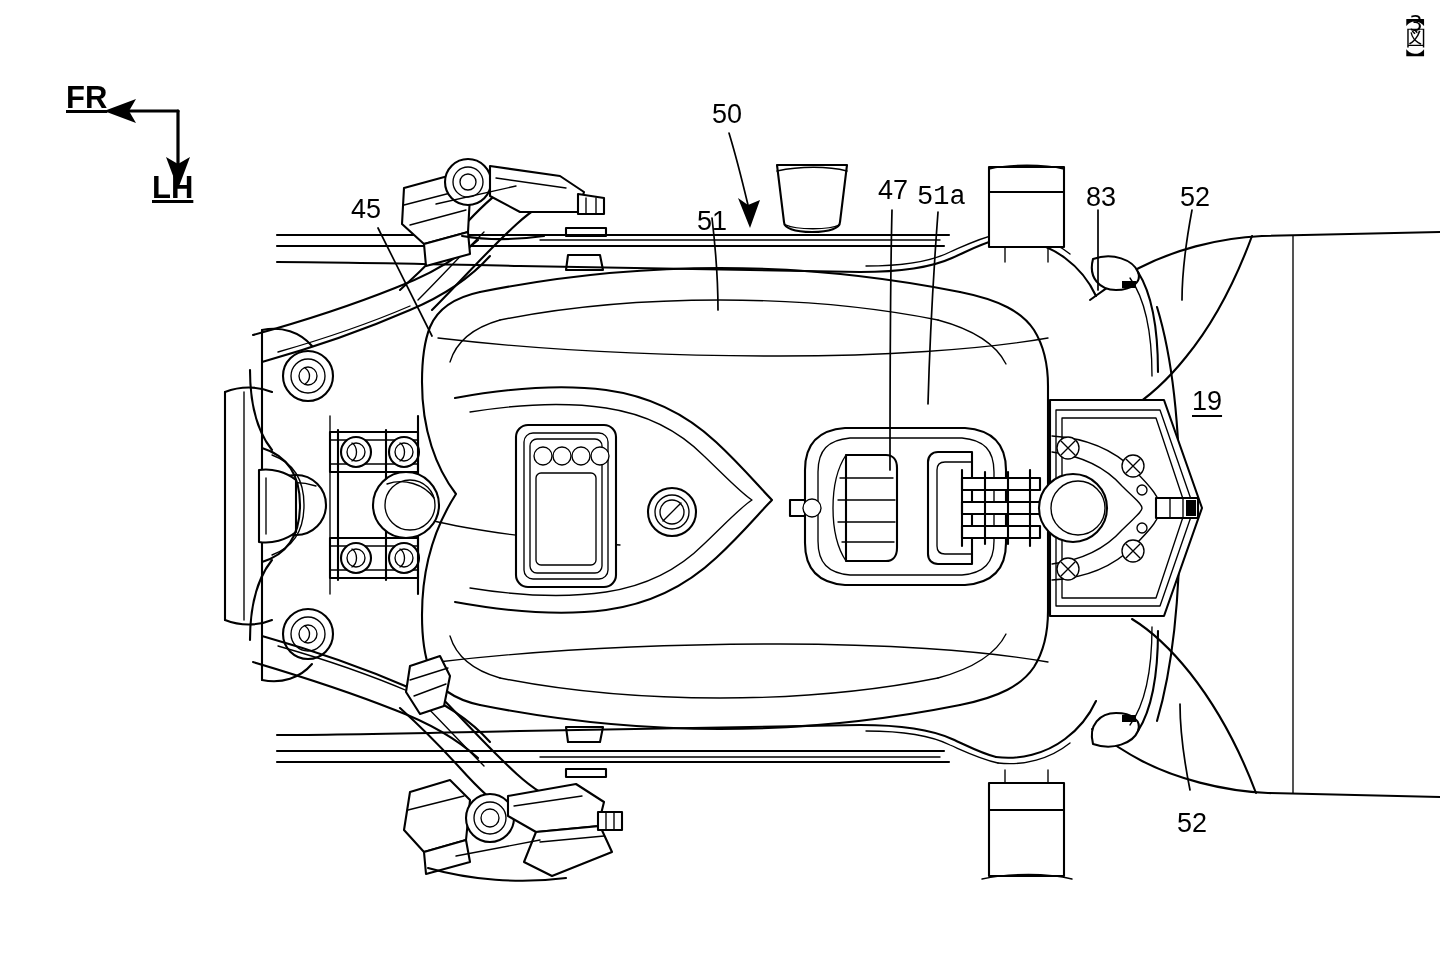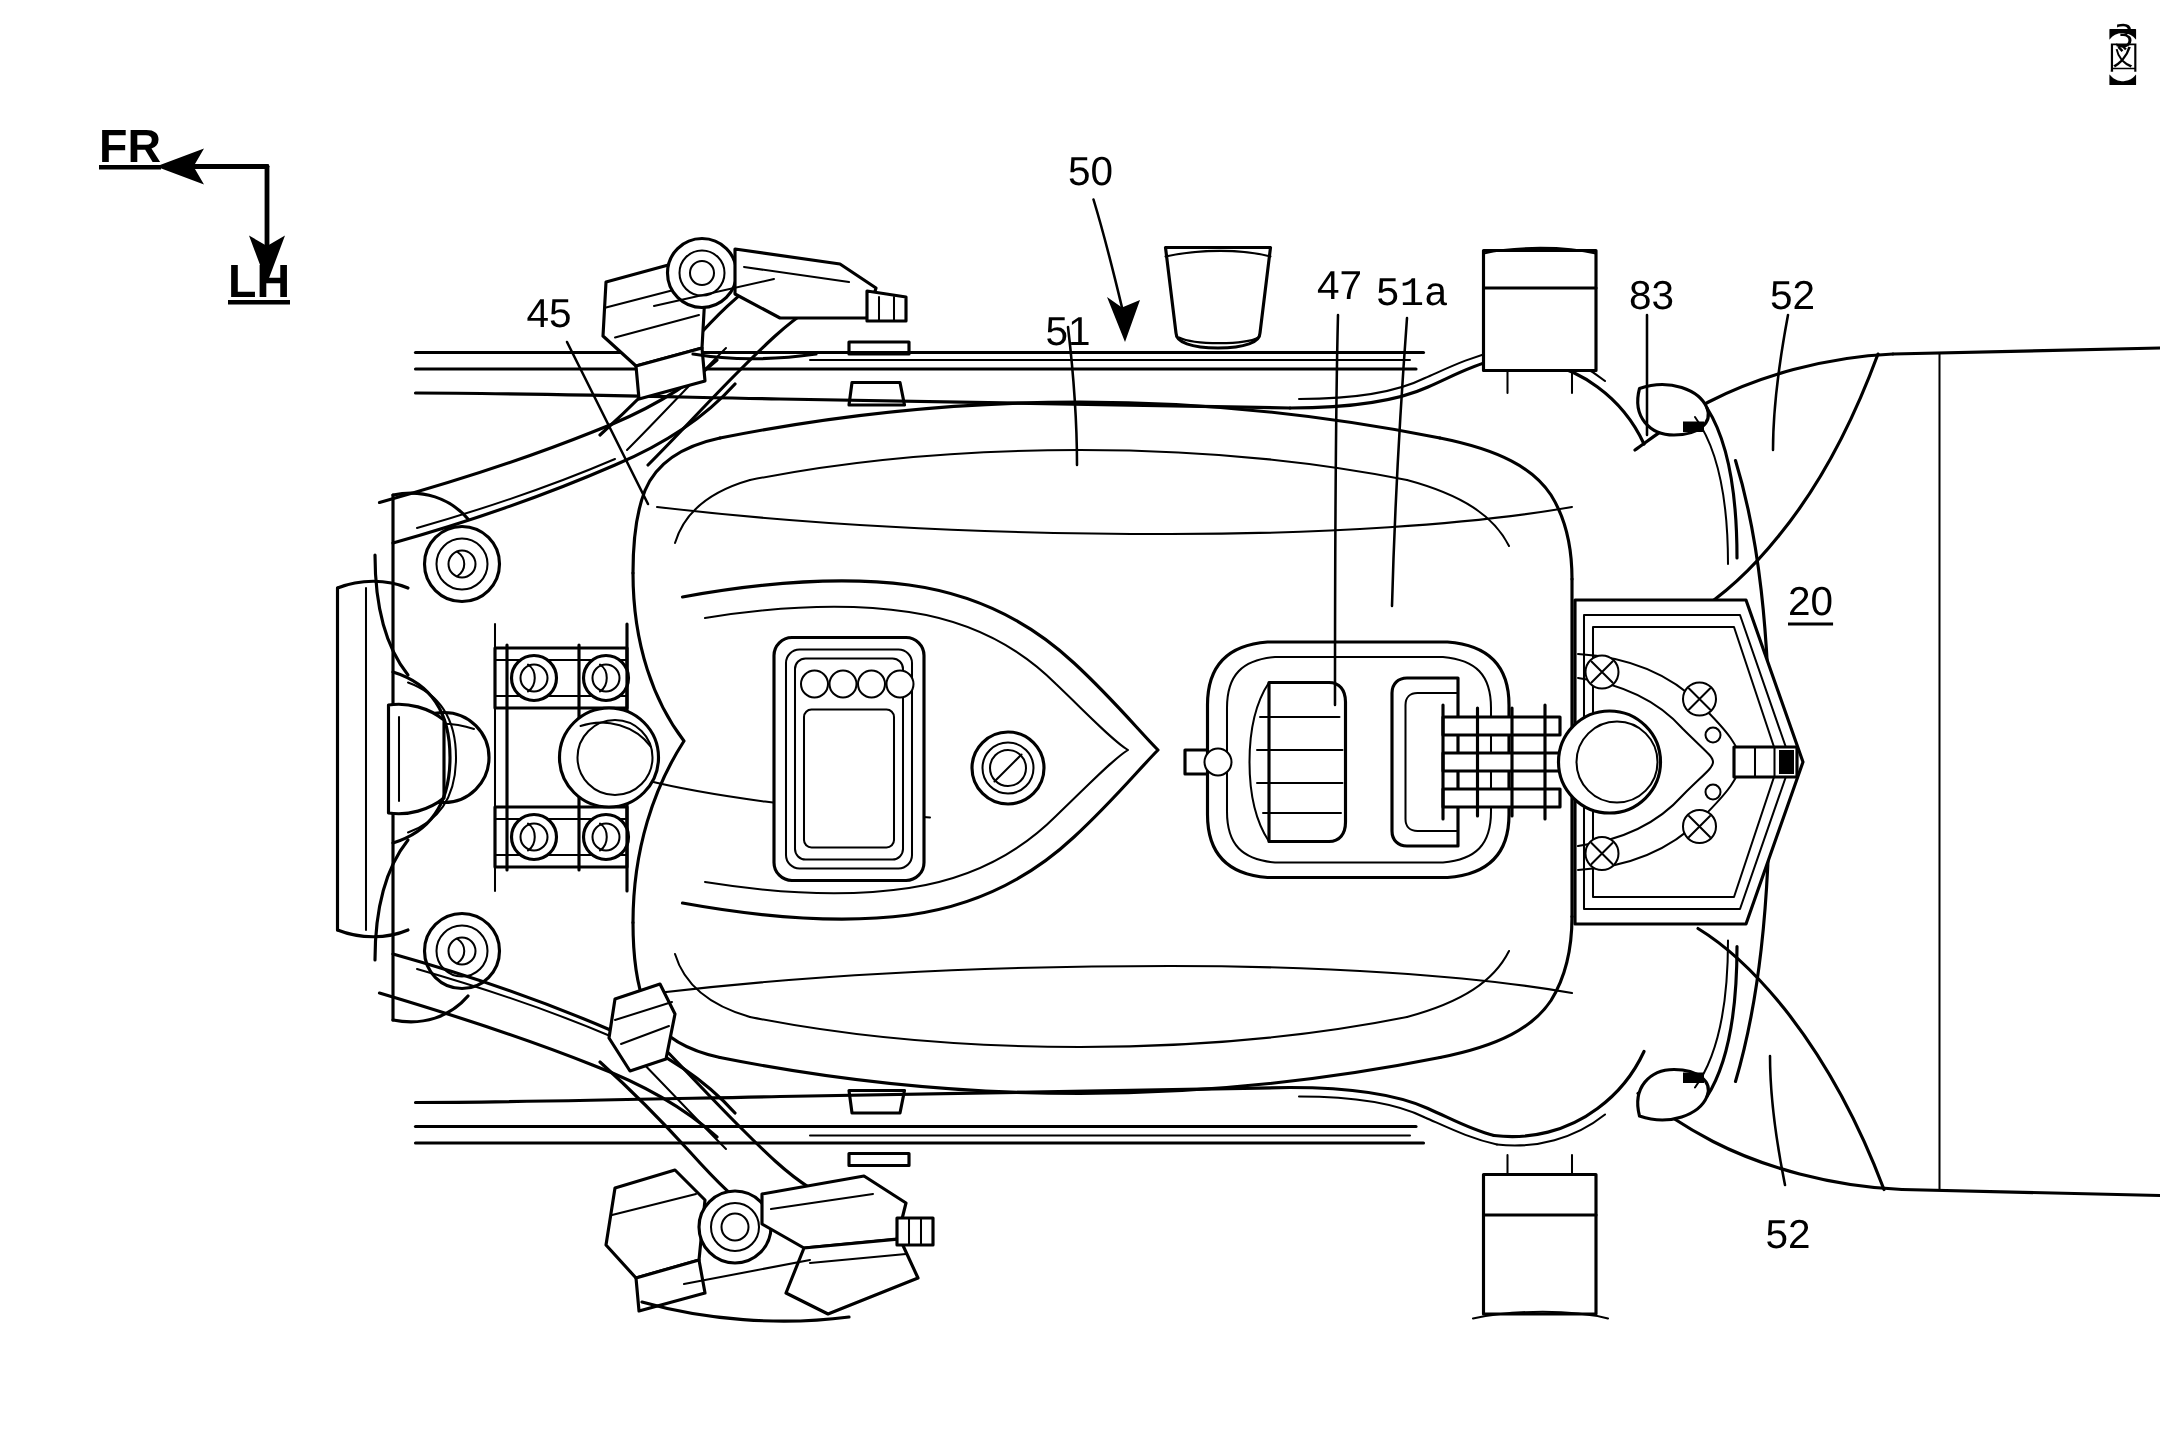--- a/index.html
+++ b/index.html
@@ -446,17 +446,17 @@
   <div class="ref-label" style="left:697px; top:185px;margin-top:23px;">51</div>
 
   <div class="ref-label" style="left:878px; top:177px;">47</div>
 
   <div class="ref-label" style="left:917px; top:184px;font-family:Liberation Mono, monospace;">51a</div>
 
   <div class="ref-label" style="left:1086px; top:184px;">83</div>
 
   <div class="ref-label" style="left:1180px; top:184px;">52</div>
 
-  <div class="ref-label underlined" style="left:1192px; top:388px;">20</div>
+  <div class="ref-label underlined" style="left:1192px; top:388px;">19</div>
 
   <div class="ref-label" style="left:1177px; top:810px;">52</div>
 
 </div>
 
 </body></html>

